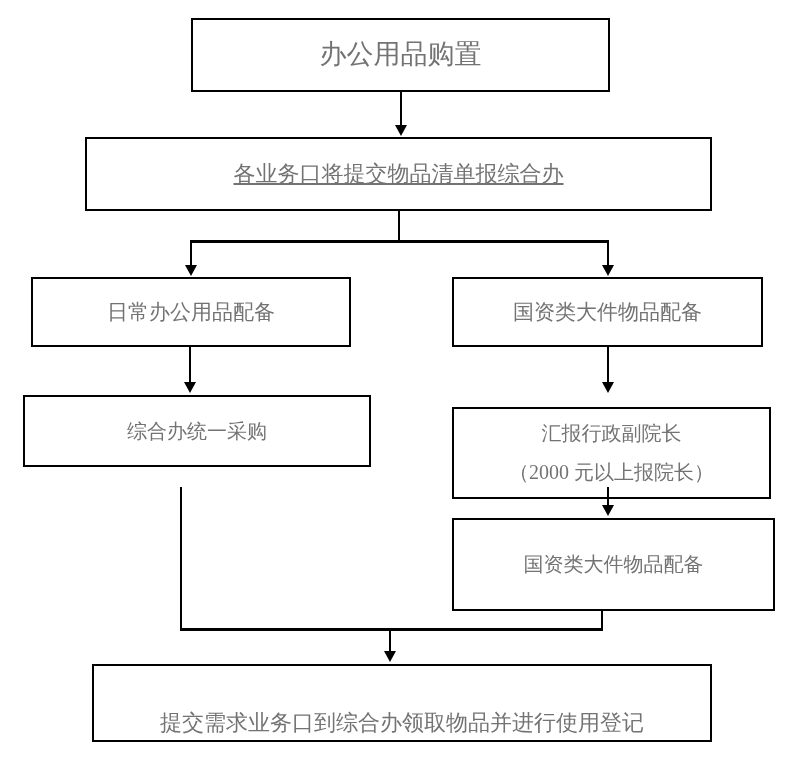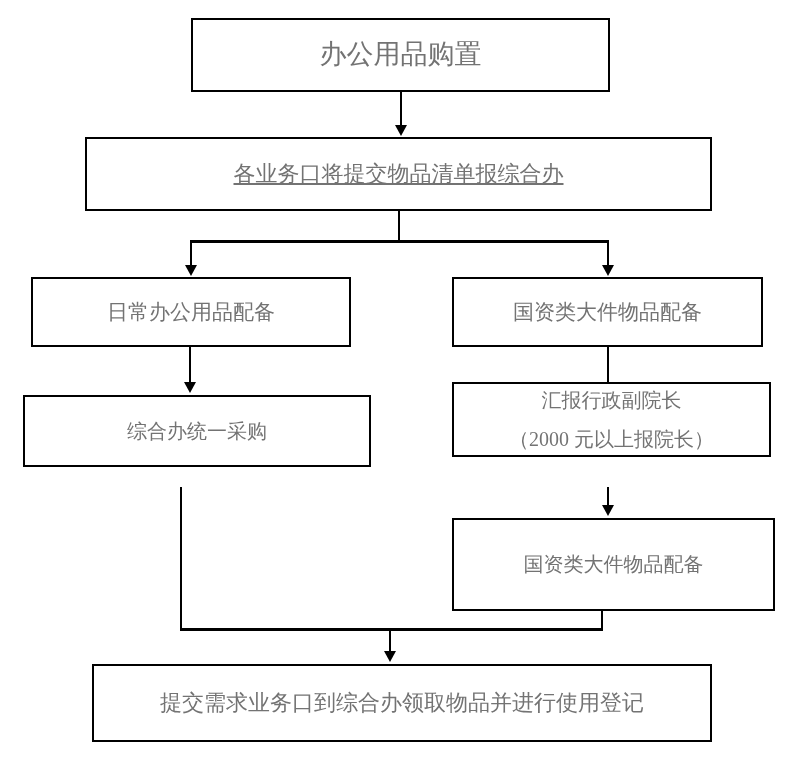--- a/index.html
+++ b/index.html
@@ -32,23 +32,23 @@
   }
   .node .line {
     display: block;
     white-space: nowrap;
   }
   .n-title   { left: 191px; top: 18px;  width: 419px; height: 74px;  font-size: 27px; }
   .n-submit  { left: 85px;  top: 137px; width: 627px; height: 74px;  font-size: 22px; text-decoration: underline; }
   .n-daily   { left: 31px;  top: 277px; width: 320px; height: 70px;  font-size: 21px; }
   .n-asset   { left: 452px; top: 277px; width: 311px; height: 70px;  font-size: 21px; }
   .n-purch   { left: 23px;  top: 395px; width: 348px; height: 72px;  font-size: 20px; }
-  .n-report  { left: 452px; top: 382px; width: 319px; height: 75px;  font-size: 20px; gap: 8px; }
+  .n-report  { left: 452px; top: 407px; width: 319px; height: 92px;  font-size: 20px; gap: 8px; }
   .n-system  { left: 452px; top: 518px; width: 323px; height: 93px;  font-size: 20px; }
-  .n-receive { left: 92px;  top: 664px; width: 620px; height: 78px;  font-size: 22px; }
+  .n-receive { left: 92px;  top: 664px; width: 620px; height: 78px;  font-size: 22px; justify-content: flex-end; }
 
   .conn {
     position: absolute;
     background: #000000;
   }
   .v-line { width: 2px; }
   .h-line { height: 3px; }
 
   .arrow-head {
     position: absolute;

